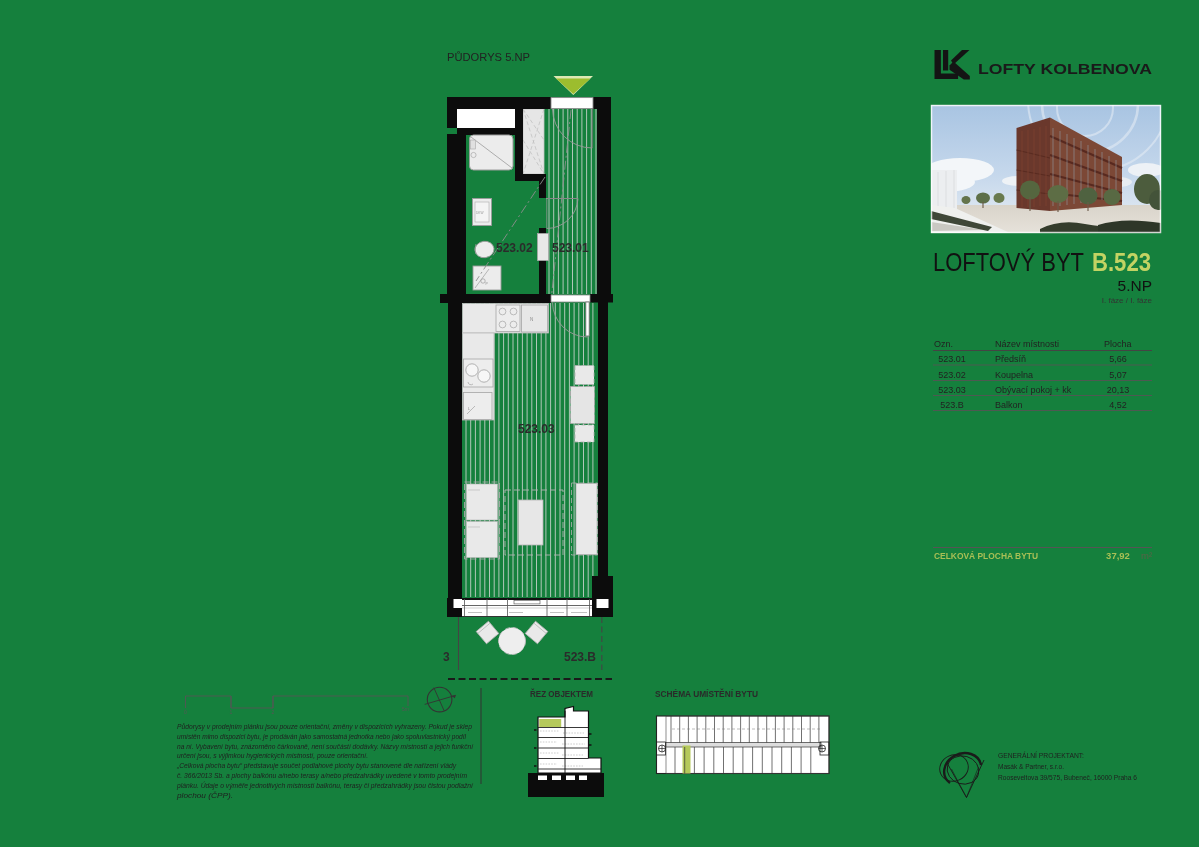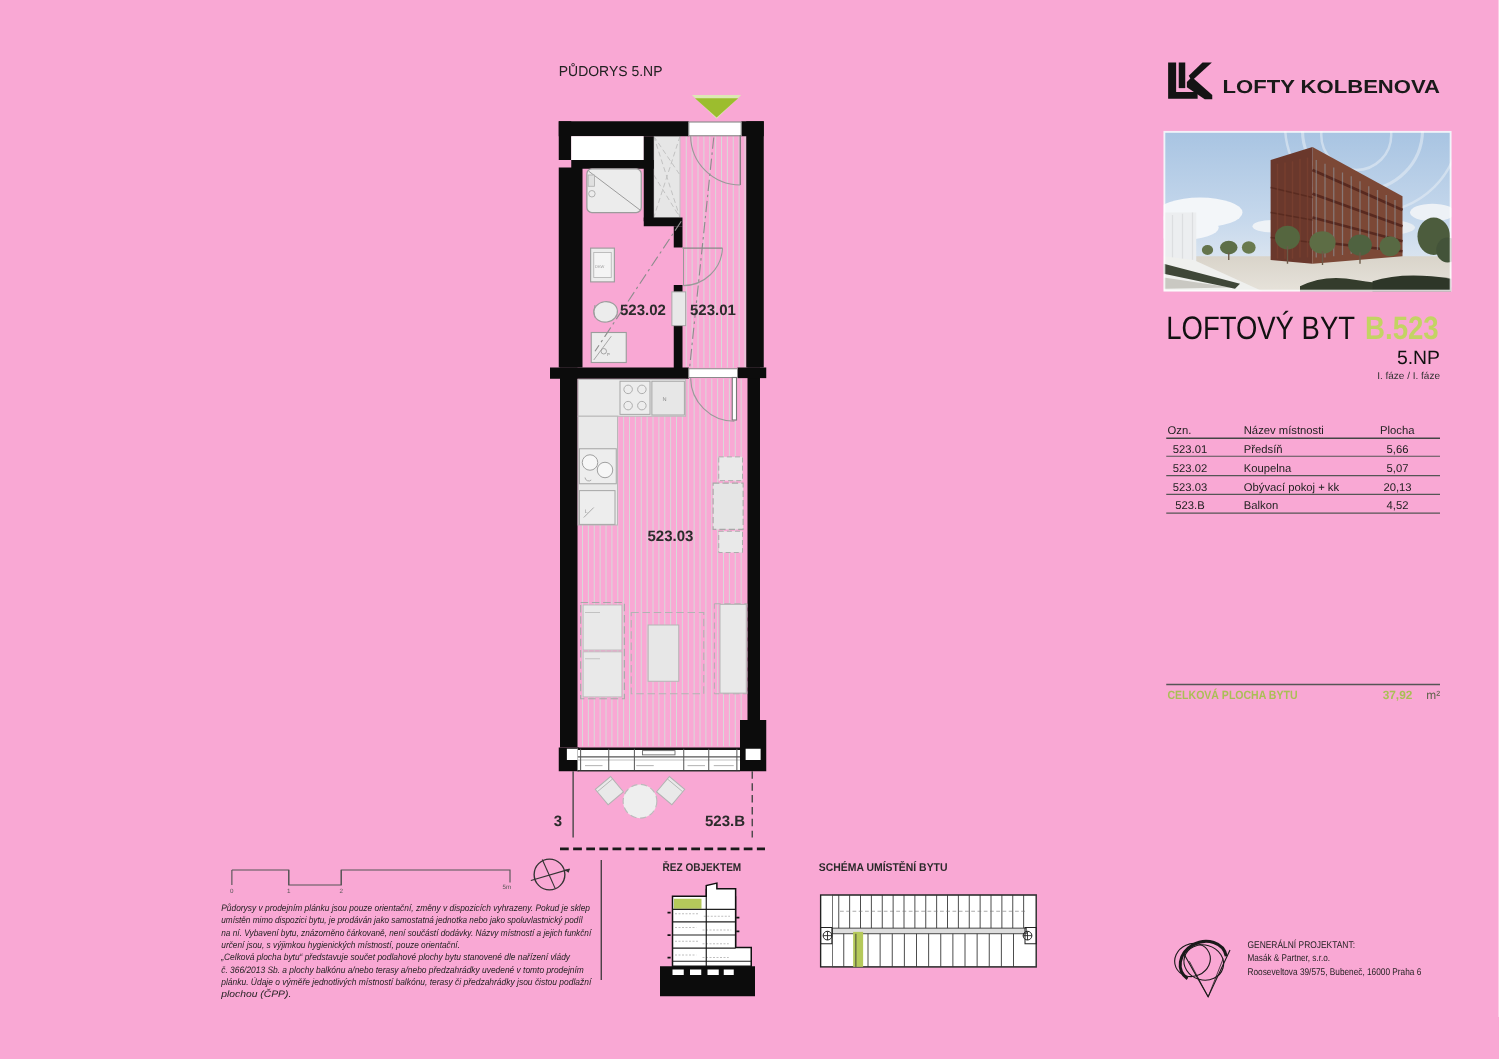--- a/index.html
+++ b/index.html
@@ -1,15 +1,15 @@
 <!DOCTYPE html>
 <html><head><meta charset="utf-8">
 <style>
 html,body{margin:0;padding:0;background:#fff;}
-#sheet{position:relative;width:1199px;height:847px;background:#f9a8d4;overflow:hidden;}
+#sheet{position:relative;width:1199px;height:847px;background:#15803d;overflow:hidden;}
 svg text{font-family:"Liberation Sans",sans-serif;}
 </style></head>
 <body>
 <div id="sheet">
 <svg width="1199" height="847" viewBox="0 0 1199 847">
 
 <text x="447" y="61" font-size="11.5" fill="#222" textLength="83" lengthAdjust="spacingAndGlyphs">PŮDORYS 5.NP</text>
 
 <g>
         <polygon points="553.5,76 593,76 573.3,95" fill="#dde8b4"></polygon>

